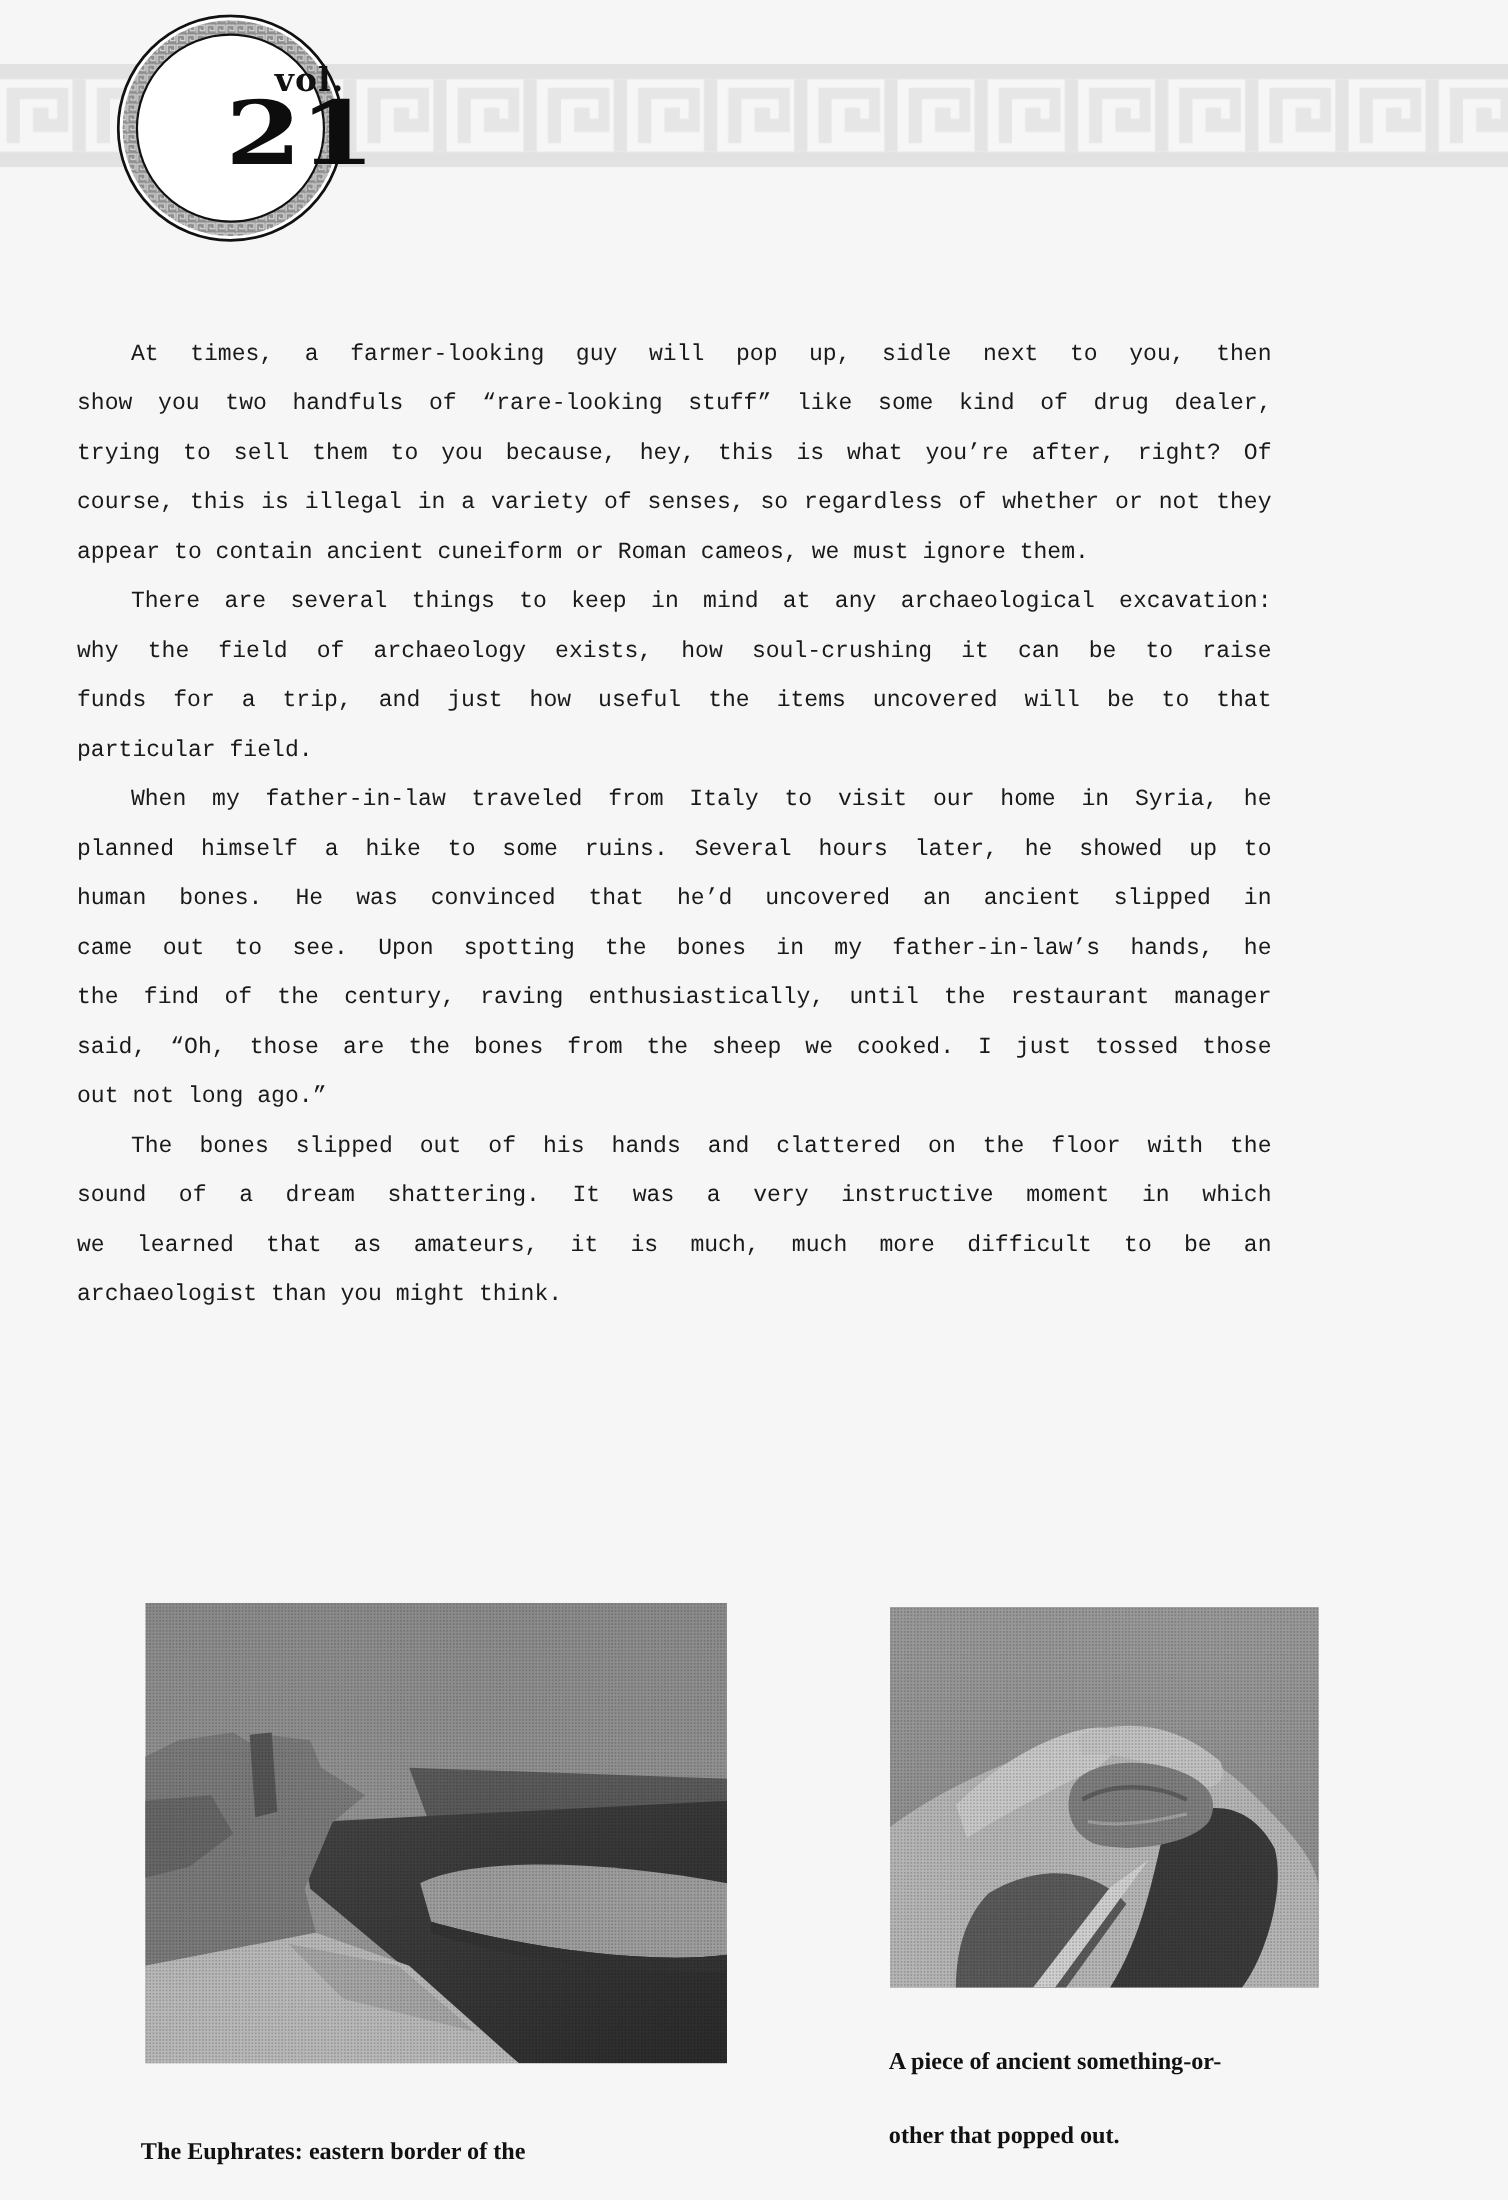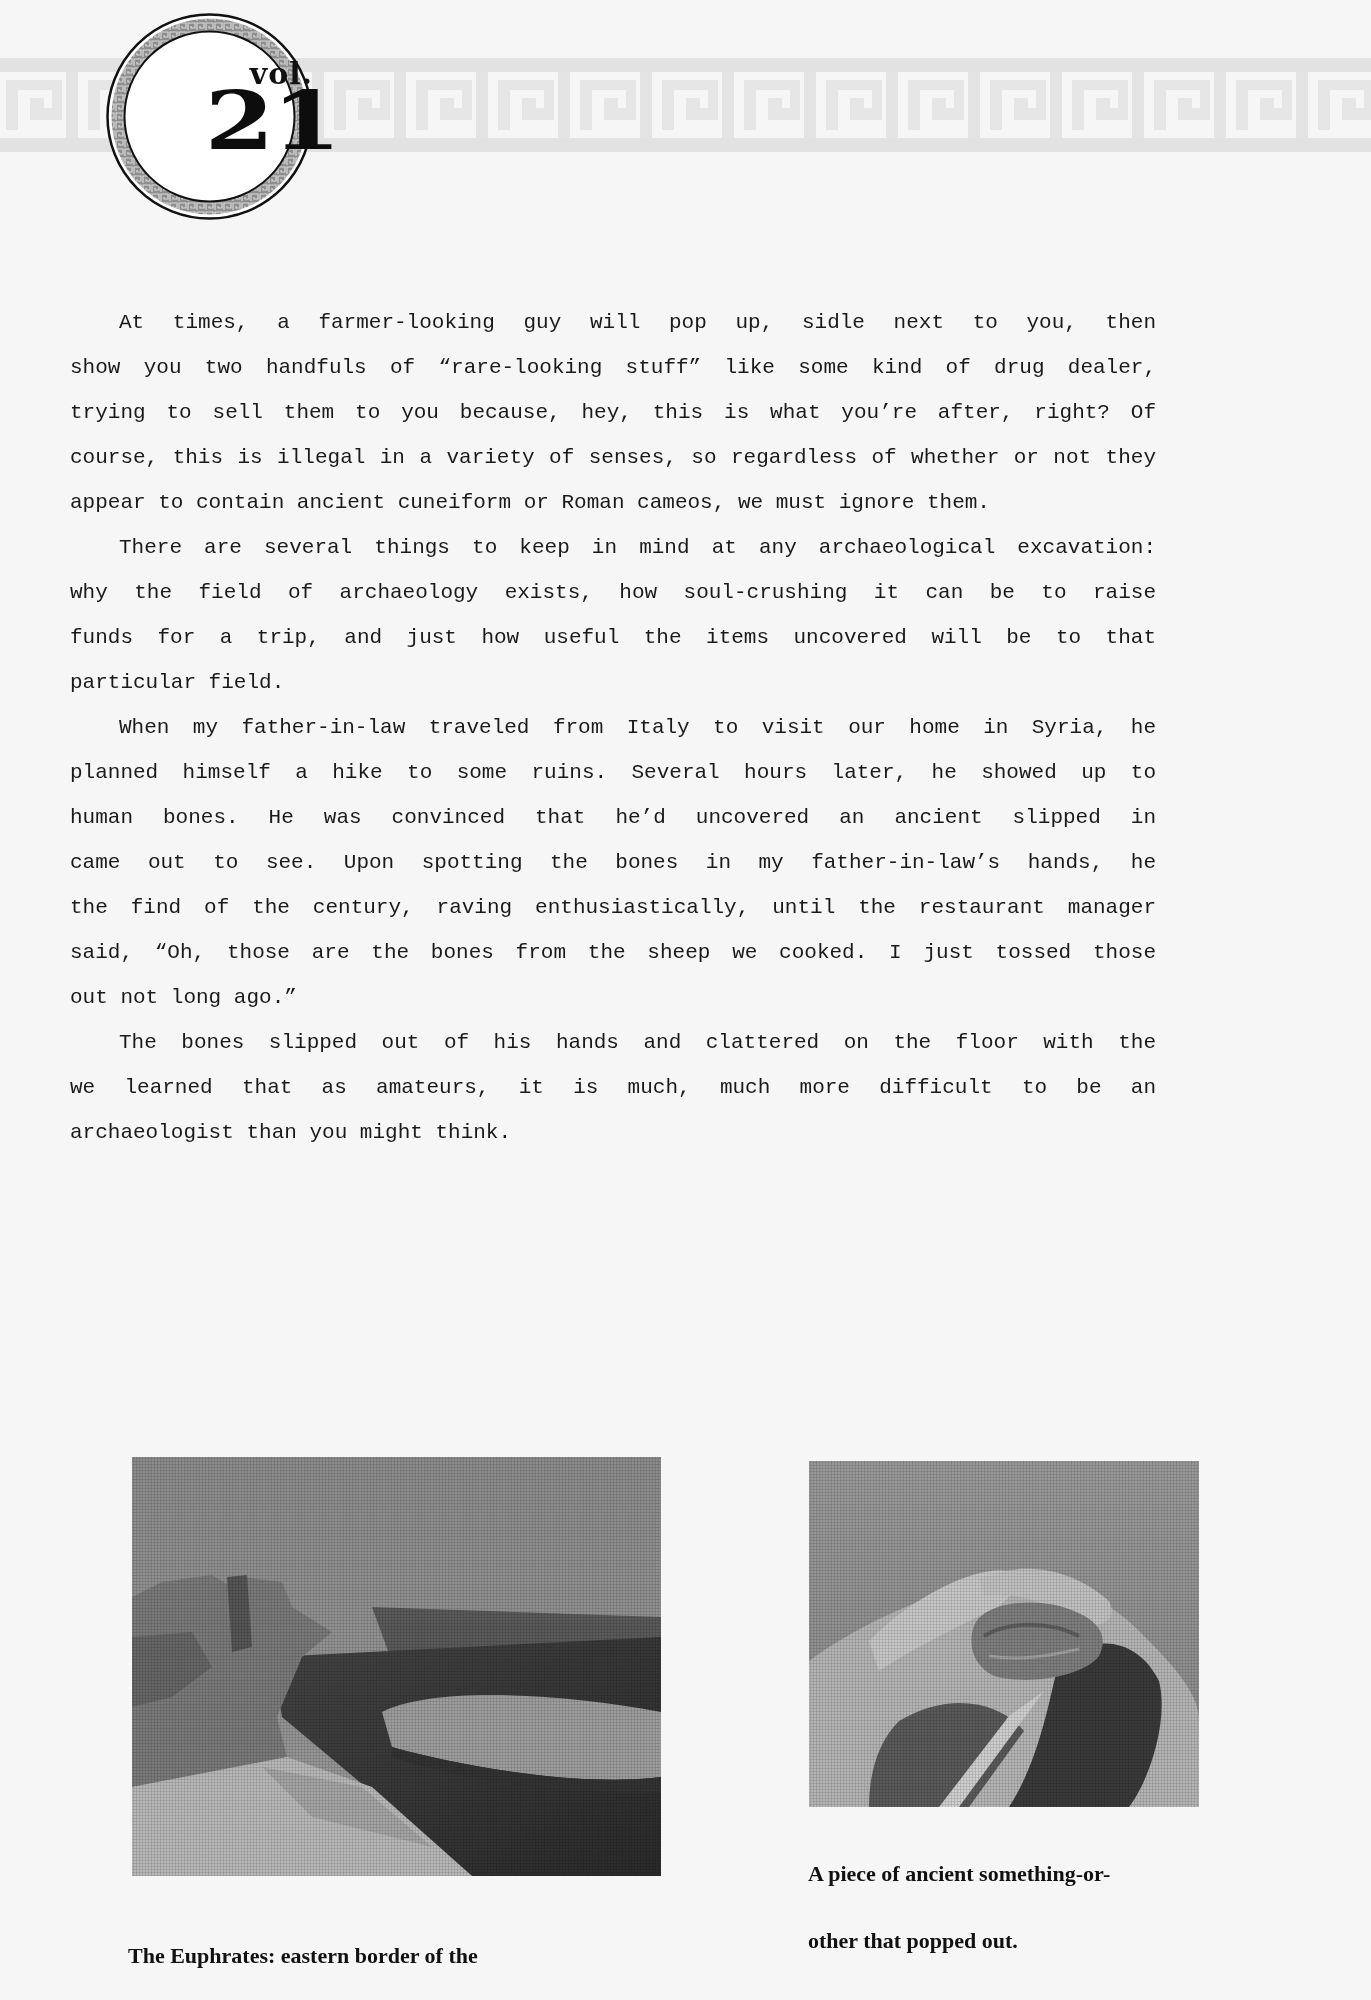--- a/index.html
+++ b/index.html
@@ -117,20 +117,21 @@
     <span class="line indent">When my father-in-law traveled from Italy to visit our home in Syria, he</span>
     <span class="line">planned himself a hike to some ruins. Several hours later, he showed up to</span>
     <span class="line">human bones. He was convinced that he’d uncovered an ancient slipped in</span>
     <span class="line">came out to see. Upon spotting the bones in my father-in-law’s hands, he</span>
     <span class="line">the find of the century, raving enthusiastically, until the restaurant manager</span>
     <span class="line">said, “Oh, those are the bones from the sheep we cooked. I just tossed those</span>
     <span class="line last">out not long ago.”</span>
   </div>
   <div class="paragraph">
     <span class="line indent">The bones slipped out of his hands and clattered on the floor with the</span>
+    <span class="line">sound of a dream shattering. It was a very instructive moment in which</span>
     <span class="line">we learned that as amateurs, it is much, much more difficult to be an</span>
     <span class="line last">archaeologist than you might think.</span>
   </div>
 </div>
 
 <div class="fig fig1">
   <svg width="529" height="419" viewBox="0 0 529 419" xmlns="http://www.w3.org/2000/svg">
     <defs>
       <linearGradient id="sky1" x1="0" y1="0" x2="0" y2="1">
         <stop offset="0" stop-color="#8b8b8b"></stop>

